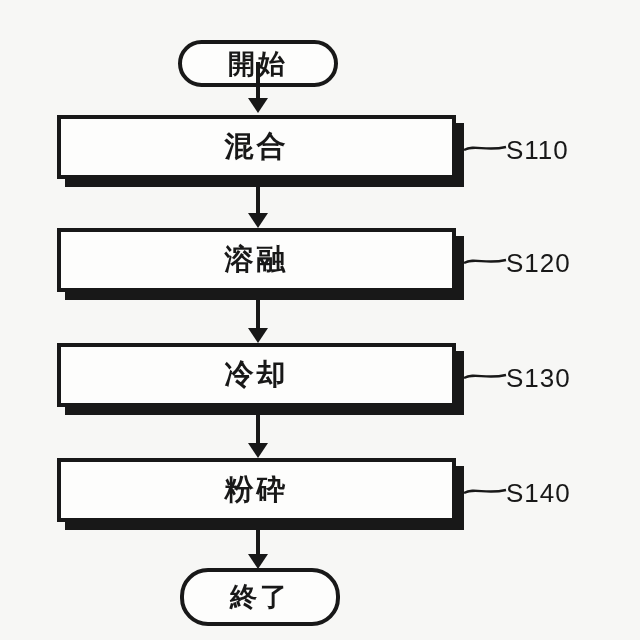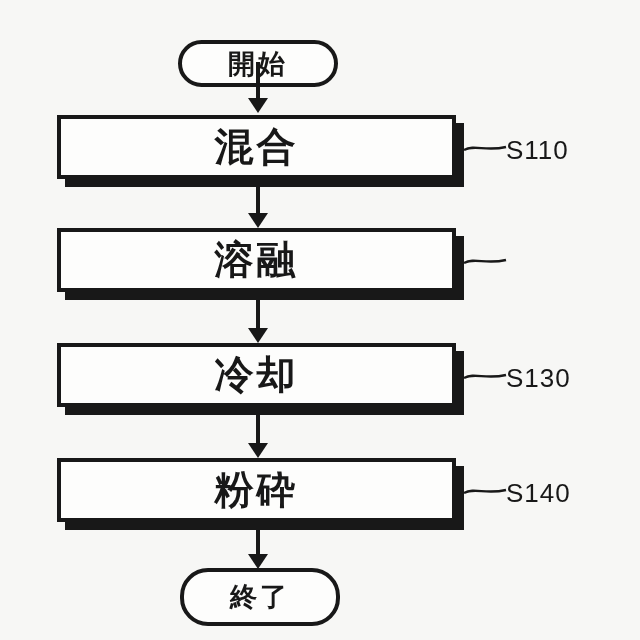--- a/index.html
+++ b/index.html
@@ -22,21 +22,21 @@
     font-size:27px;font-weight:bold;letter-spacing:3px;
     box-sizing:border-box;
   }
   .process{
     position:absolute;
     left:57px;width:399px;height:64px;
     background:#fdfdfc;
     border:4px solid #181818;
     box-shadow:8px 8px 0 0 #181818;
     display:flex;align-items:center;justify-content:center;
-    font-size:39px;font-weight:bold;letter-spacing:3px;
+    font-size:29px;font-weight:bold;letter-spacing:3px;
     box-sizing:border-box;
   }
   .arrow-line{
     position:absolute;
     left:256px;width:4px;
     background:#181818;
   }
   .arrow-head{
     position:absolute;
     left:248px;width:0;height:0;
@@ -80,20 +80,21 @@
 
   <div class="arrow-line" style="top:185px;height:28px;"></div>
   <div class="arrow-head" style="top:213px;"></div>
 
   <div class="process" style="top:228px;">
     <span>溶融</span>
   </div>
   <svg class="leader" style="top:253px;" viewBox="0 0 44 16">
     <path d="M1,10 C12,4 22,12 43,7" fill="none" stroke="#181818" stroke-width="2.5"></path>
   </svg>
+  <span class="step-id" style="top:246px;">S120</span>
 
   <div class="arrow-line" style="top:298px;height:30px;"></div>
   <div class="arrow-head" style="top:328px;"></div>
 
   <div class="process" style="top:343px;">
     <span>冷却</span>
   </div>
   <svg class="leader" style="top:368px;" viewBox="0 0 44 16">
     <path d="M1,10 C12,4 22,12 43,7" fill="none" stroke="#181818" stroke-width="2.5"></path>
   </svg>

